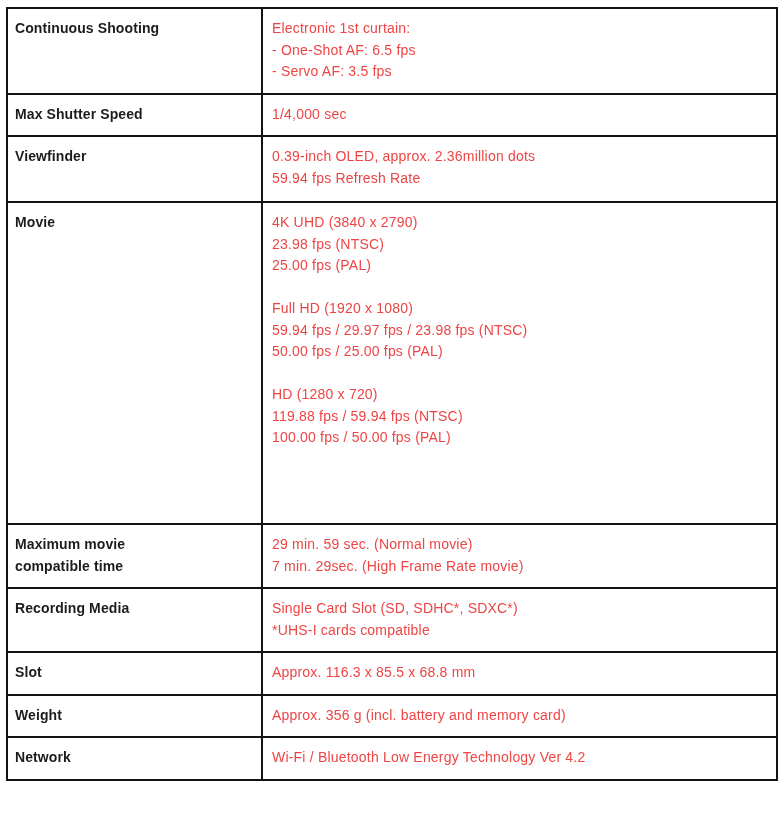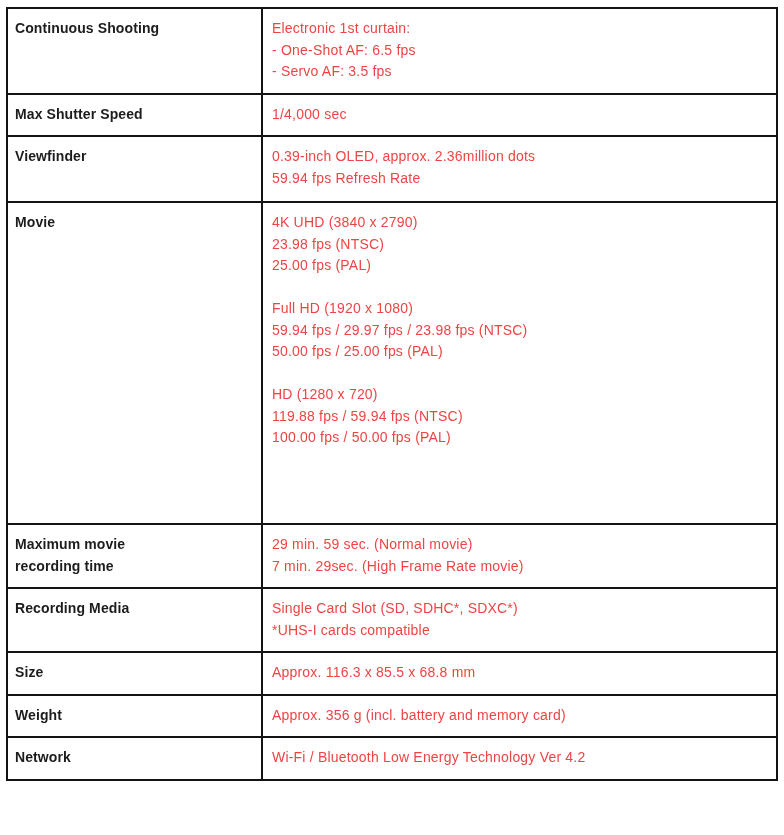--- a/index.html
+++ b/index.html
@@ -84,31 +84,31 @@
 Full HD (1920 x 1080)
 59.94 fps / 29.97 fps / 23.98 fps (NTSC)
 50.00 fps / 25.00 fps (PAL)
 
 HD (1280 x 720)
 119.88 fps / 59.94 fps (NTSC)
 100.00 fps / 50.00 fps (PAL)</td>
       </tr>
       <tr>
         <td class="label-cell">Maximum movie
-recording time</td>
+compatible time</td>
         <td class="value-cell">29 min. 59 sec. (Normal movie)
 7 min. 29sec. (High Frame Rate movie)</td>
       </tr>
       <tr>
         <td class="label-cell">Recording Media</td>
         <td class="value-cell">Single Card Slot (SD, SDHC*, SDXC*)
 *UHS-I cards compatible</td>
       </tr>
       <tr>
-        <td class="label-cell">Size</td>
+        <td class="label-cell">Slot</td>
         <td class="value-cell">Approx. 116.3 x 85.5 x 68.8 mm</td>
       </tr>
       <tr>
         <td class="label-cell">Weight</td>
         <td class="value-cell">Approx. 356 g (incl. battery and memory card)</td>
       </tr>
       <tr>
         <td class="label-cell">Network</td>
         <td class="value-cell">Wi-Fi / Bluetooth Low Energy Technology Ver 4.2</td>
       </tr>

